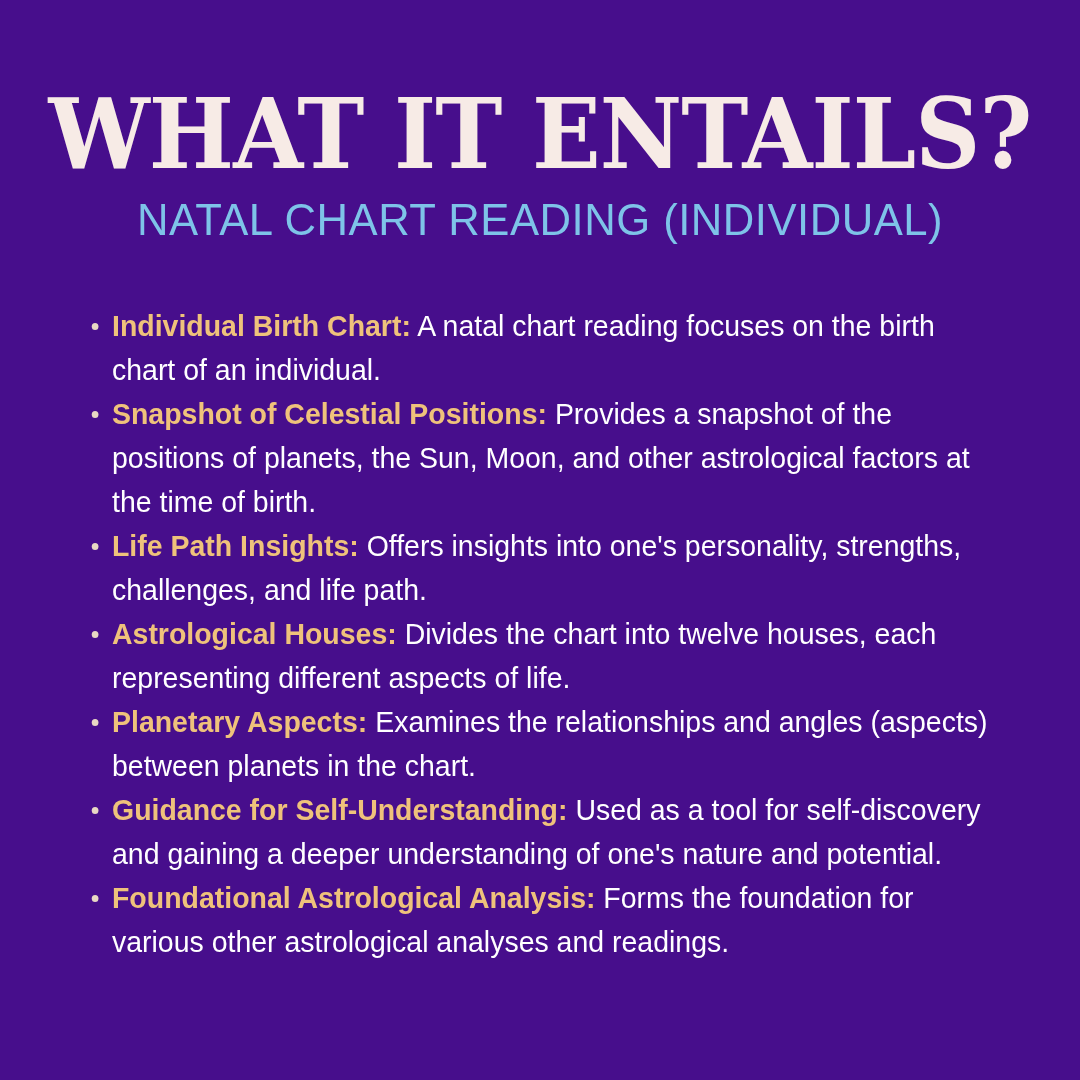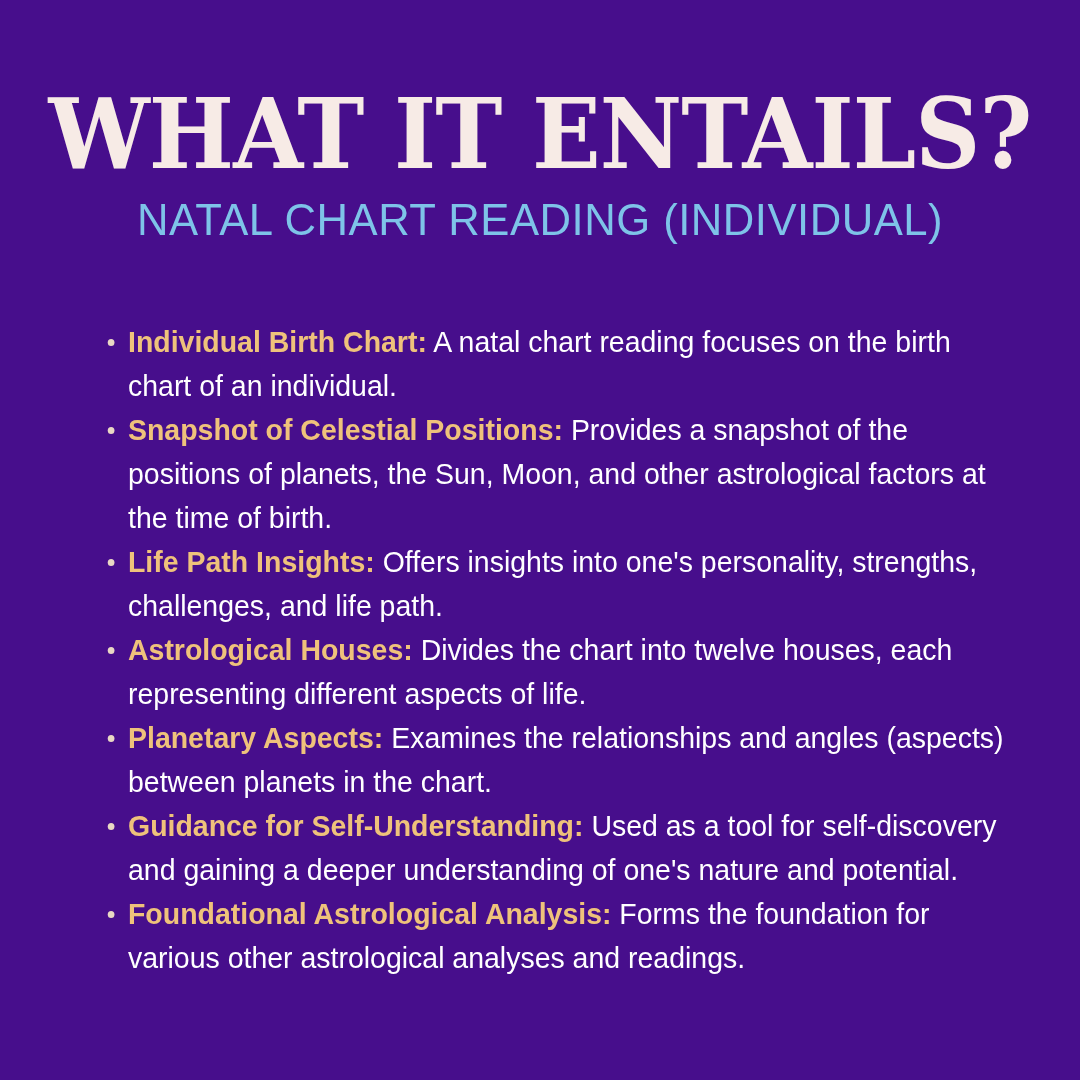--- a/index.html
+++ b/index.html
@@ -60,21 +60,21 @@
     transform-origin: center center;
     white-space: nowrap;
   }
 
   
   .bullet-list {
     position: absolute;
     left: 84px;
     top: 304px;
     width: 952px;
-    margin: 16px;
+    margin: 0;
     padding: 0;
     list-style: none;
   }
 
   .bullet-item {
     position: relative;
     padding-left: 29px;
     margin: 0 0 0 0;
     font-size: 29.5px;
     line-height: 44px;

